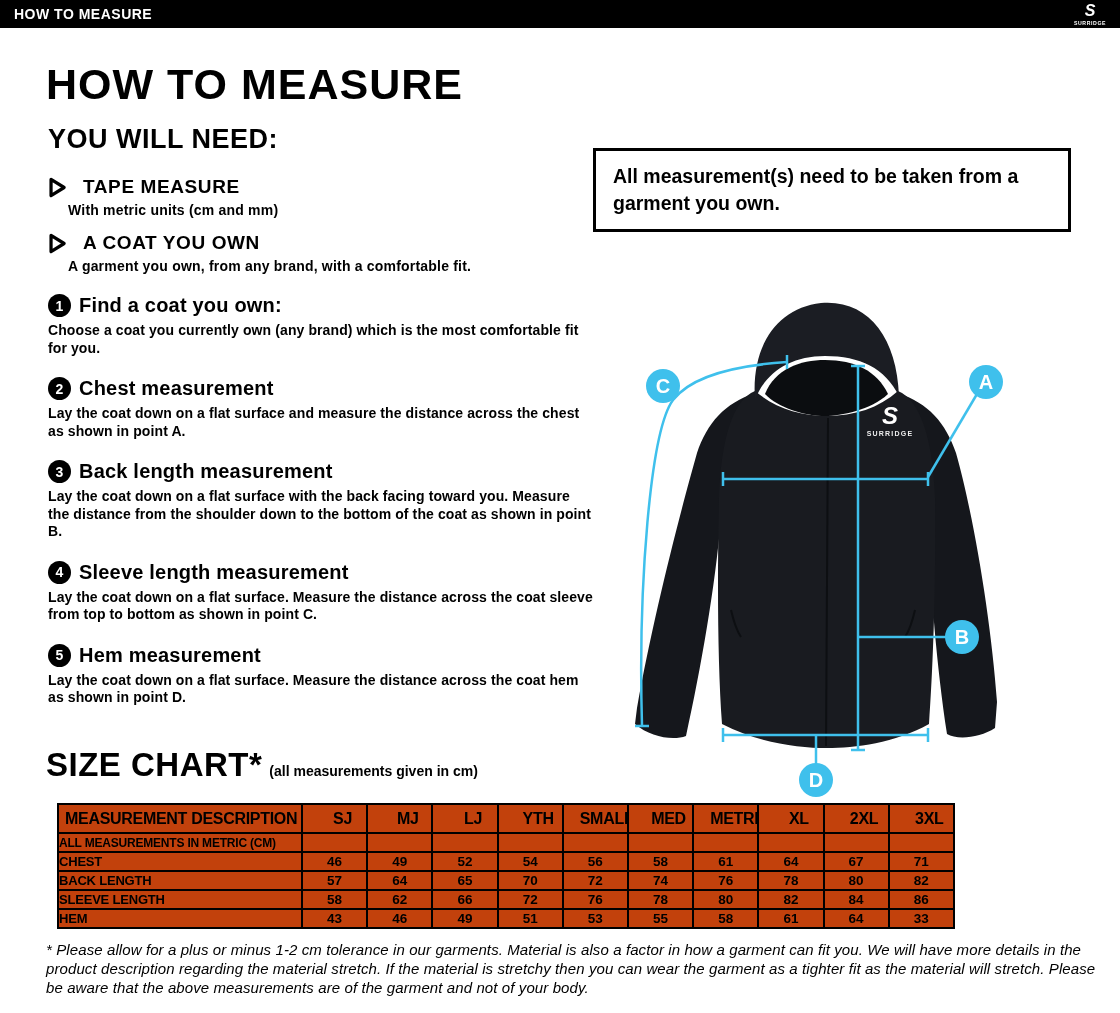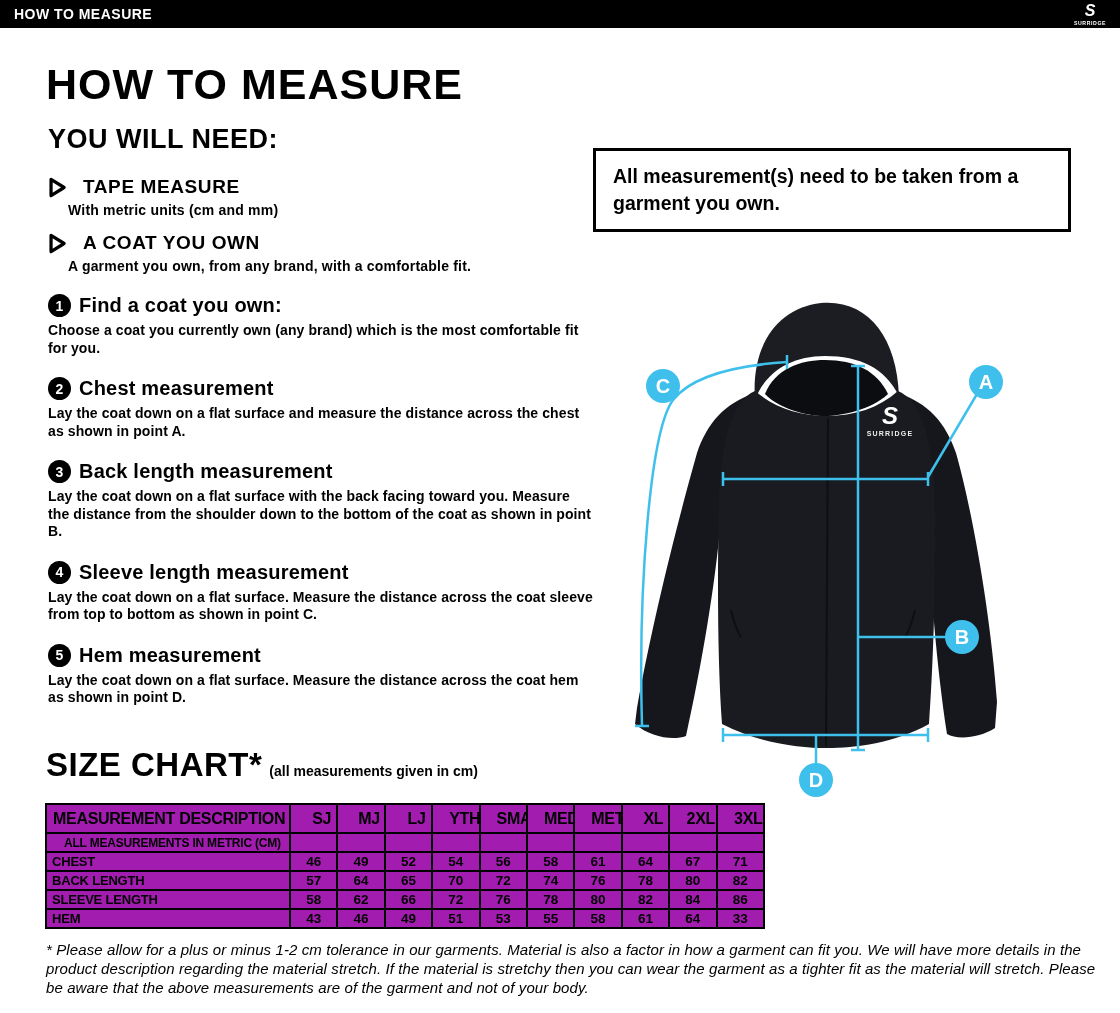--- a/index.html
+++ b/index.html
@@ -39,27 +39,27 @@
   .notice p { margin:0; font-size:19.5px; font-weight:800; line-height:27px; }
 
   
   .diagram { position:absolute; left:625px; top:288px; width:420px; height:535px; }
 
   
   .sc-head { position:absolute; left:46px; top:746px; }
   .sc-title { font-size:33px; font-weight:800; letter-spacing:.5px; }
   .sc-note { font-size:14px; font-weight:700; margin-left:7px; }
 
-  #size-table { position:absolute; left:45px; top:803px; width:720px; border-collapse:collapse; table-layout:fixed; background:#a21caf; }
+  #size-table { position:absolute; left:57px; top:803px; width:898px; border-collapse:collapse; table-layout:fixed; background:#c2410c; }
   #size-table th, #size-table td { border:2px solid #000; padding:0; overflow:hidden; white-space:nowrap; }
   #size-table th { font-size:16px; font-weight:700; height:27px; text-align:center; letter-spacing:-.3px;padding-left:16px; }
   #size-table th.desc { width:236px; text-align:left; padding-left:6px; }
   #size-table td { text-align:center; font-size:13.5px; font-weight:700; height:17px; }
-  #size-table td.note { text-align:left; padding-left:17px; font-size:12px; letter-spacing:-.2px; }
-  #size-table td.lbl { text-align:left; padding-left:5px; font-size:13px; letter-spacing:-.2px; }
+  #size-table td.note { text-align:left; padding-left:0; font-size:12px; letter-spacing:-.2px; }
+  #size-table td.lbl { text-align:left; font-size:13px; letter-spacing:-.2px; }
 
   .footnote { position:absolute; left:46px; top:940px; width:1050px; margin:0;
               font-size:15px; font-weight:400; font-style:italic; line-height:19px; letter-spacing:.1px; }
 </style>
 </head>
 <body>
 
 <div class="page">
 
   <header class="topbar">

